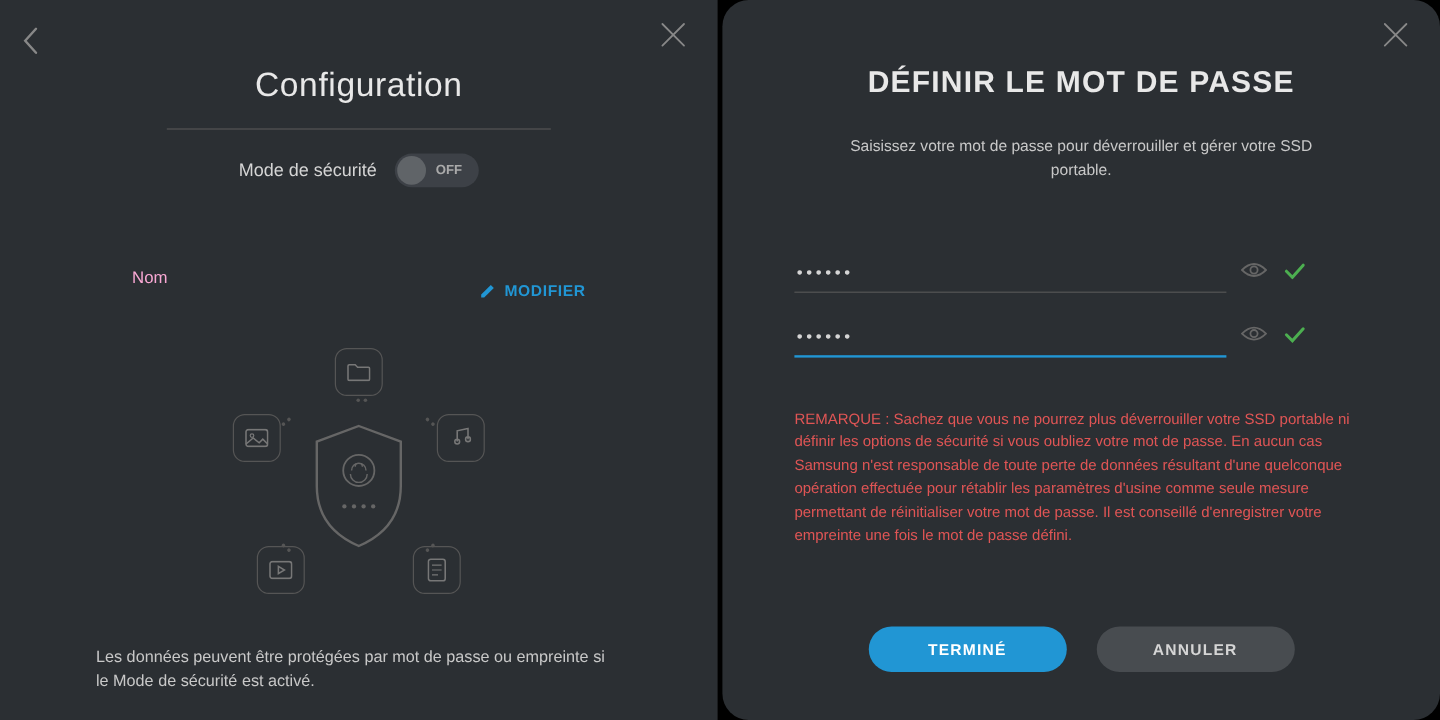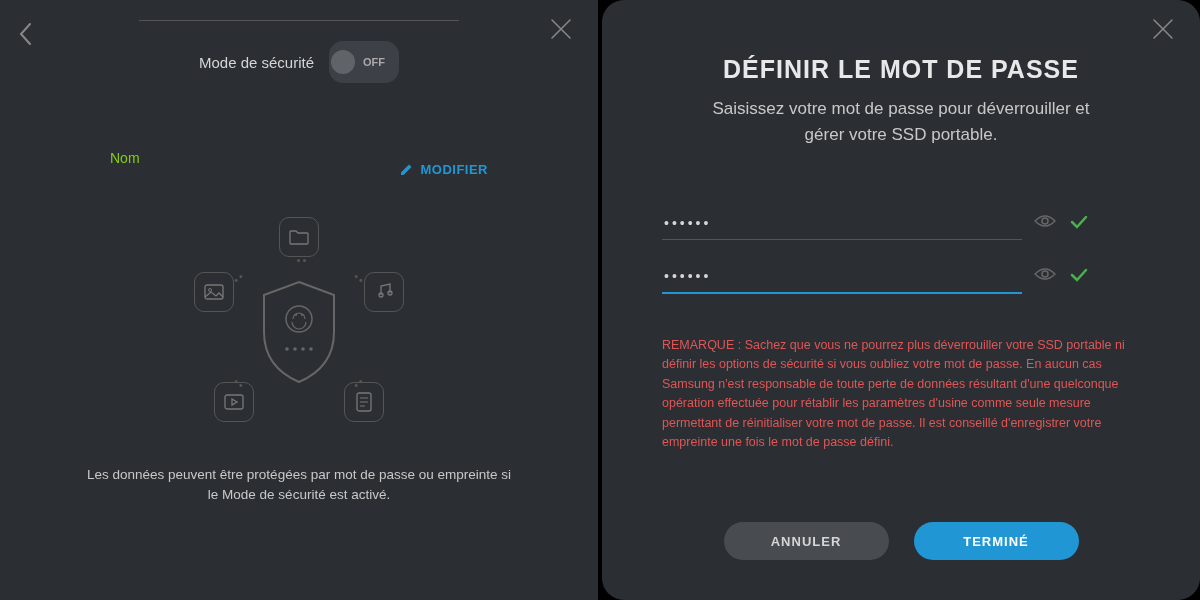--- a/index.html
+++ b/index.html
@@ -56,21 +56,21 @@
       gap: 15px;
     }
     .security-label {
       color: #d5d5d5;
       font-size: 15px;
       font-weight: 500;
     }
     .toggle {
       position: relative;
       width: 70px;
-      height: 42px;
+      height: 28px;
       background: #3d4147;
       border-radius: 14px;
       cursor: pointer;
       display: flex;
       align-items: center;
     }
     .toggle-knob {
       width: 24px;
       height: 24px;
       background: #606468;
@@ -83,21 +83,21 @@
       font-weight: 600;
       margin-left: 8px;
     }
     .name-row {
       display: flex;
       justify-content: space-between;
       align-items: center;
       margin: 55px 110px 0;
     }
     .name-label {
-      color: #84cc16;
+      color: #f9a8d4;
       font-size: 14px;
       font-weight: 500;
     }
     .modify-btn {
       display: flex;
       align-items: center;
       gap: 7px;
       color: #2196d4;
       font-size: 13px;
       font-weight: 700;
@@ -132,42 +132,42 @@
       display: flex;
       gap: 3px;
     }
     .orbit-dot {
       width: 3px;
       height: 3px;
       background: #555;
       border-radius: 50%;
     }
     .footer-text {
-      text-align: center;
+      text-align: left;
       color: #c8c8c8;
       font-size: 13.5px;
       line-height: 1.5;
       margin: 28px 80px 0;
     }
 
     
     .right-title {
       text-align: center;
       color: #e8e8e8;
       font-size: 25px;
       font-weight: 600;
       margin-top: 55px;
       letter-spacing: 1px;
     }
     .right-subtitle {
       text-align: center;
       color: #c8c8c8;
-      font-size: 17px;
+      font-size: 13px;
       line-height: 1.5;
-      margin: 12px 100px 0;
+      margin: 28px 100px 0;
     }
     .password-section {
       margin: 60px 60px 0;
     }
     .pw-row {
       position: relative;
       margin-bottom: 20px;
     }
     .pw-input {
       width: 360px;
@@ -236,20 +236,21 @@
     <svg width="14" height="24" viewBox="0 0 14 24">
         <path d="M12 2 L3 12 L12 22" stroke="#888" stroke-width="2" fill="none" stroke-linecap="round"></path>
       </svg>
   </div>
   <div class="close-btn">
     <svg width="22" height="22" viewBox="0 0 22 22">
         <path d="M2 2 L20 20 M20 2 L2 20" stroke="#888" stroke-width="1.5" stroke-linecap="round"></path>
       </svg>
   </div>
 
+  <h1 class="title">Configuration</h1>
   <div class="title-rule"></div>
 
   <div class="security-row">
     <span class="security-label">Mode de sécurité</span>
     <div class="toggle">
       <div class="toggle-knob"></div>
       <span class="toggle-label">OFF</span>
     </div>
   </div>
 
@@ -374,16 +375,16 @@
         <svg width="18" height="14" viewBox="0 0 18 14">
             <path d="M2 7 L7 12 L16 2" stroke="#4caf50" stroke-width="2.5" fill="none" stroke-linecap="round"></path>
           </svg>
       </span>
     </div>
 
     <p class="warning-text">REMARQUE : Sachez que vous ne pourrez plus déverrouiller votre SSD portable ni définir les options de sécurité si vous oubliez votre mot de passe. En aucun cas Samsung n'est responsable de toute perte de données résultant d'une quelconque opération effectuée pour rétablir les paramètres d'usine comme seule mesure permettant de réinitialiser votre mot de passe. Il est conseillé d'enregistrer votre empreinte une fois le mot de passe défini.</p>
   </div>
 
   <div class="btn-row">
+    <button class="btn btn-done">TERMINÉ</button>
     <button class="btn btn-cancel">ANNULER</button>
-    <button class="btn btn-done">TERMINÉ</button>
   </div>
 </div>
 
 </body></html>

